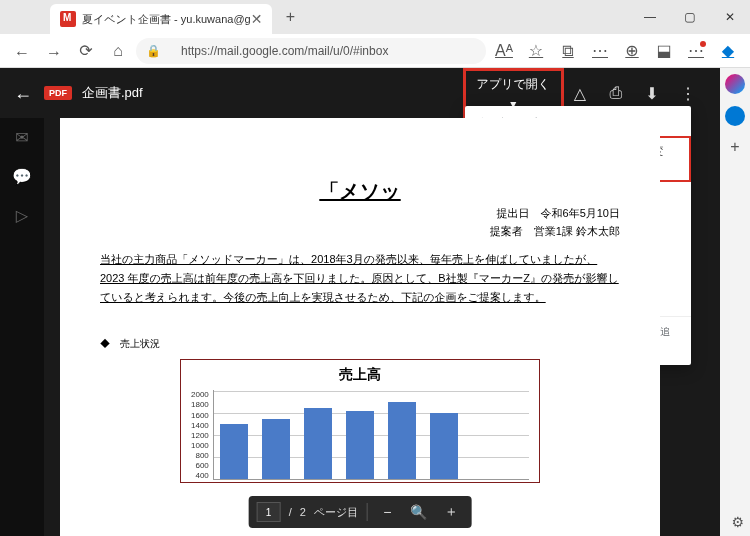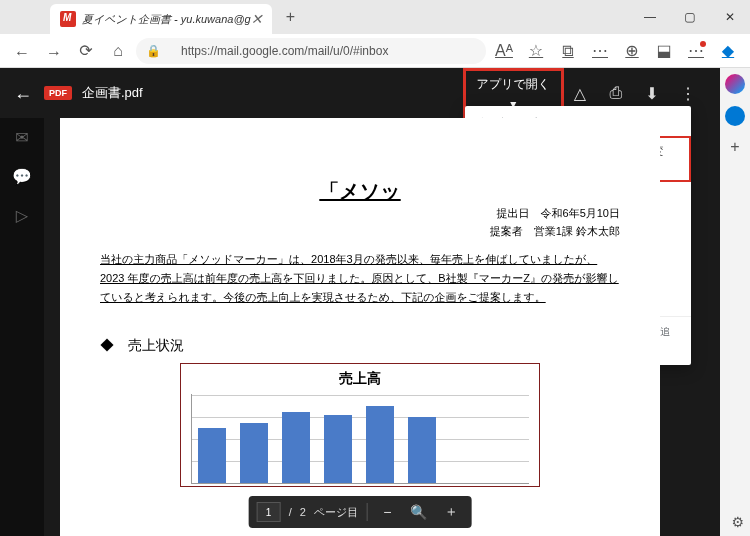--- a/index.html
+++ b/index.html
@@ -1,19 +1,19 @@
 <!DOCTYPE html>
 <html><head>
 <meta charset="utf-8">
 <style>
 * { margin: 0; padding: 0; box-sizing: border-box; font-family: "Segoe UI", Arial, sans-serif; }
 body { width: 750px; height: 536px; background: #f3f3f3; overflow: hidden; position: relative; }
 
 .titlebar { height: 34px; background: #e8e8e8; display: flex; align-items: center; }
-.tab { display: flex; align-items: center; background: #fff; height: 30px; margin-left: 50px; margin-top: 4px; border-radius: 6px 6px 0 0; padding: 0 10px; min-width: 160px; font-style: italic; }
+.tab { display: flex; align-items: center; background: #fff; height: 30px; margin-left: 50px; margin-top: 4px; border-radius: 6px 6px 0 0; padding: 0 10px; min-width: 160px; }
 .tab-favicon { width: 16px; height: 16px; background: #d93025; border-radius: 2px; margin-right: 6px; position: relative; }
 .tab-favicon::after { content: "M"; color: #fff; font-size: 10px; font-weight: bold; position: absolute; left: 3px; top: 1px; }
 .tab-title { font-size: 11px; color: #333; flex: 1; overflow: hidden; white-space: nowrap; text-overflow: ellipsis; }
 .tab-close { color: #666; font-size: 14px; cursor: pointer; }
 .new-tab { width: 24px; height: 24px; display: flex; align-items: center; justify-content: center; color: #555; font-size: 16px; margin-left: 6px; }
 .win-controls { margin-left: auto; display: flex; }
 .win-btn { width: 40px; height: 34px; display: flex; align-items: center; justify-content: center; color: #333; font-size: 12px; }
 
 .addrbar { height: 34px; background: #fff; border-bottom: 1px solid #ddd; display: flex; align-items: center; padding: 0 8px; gap: 4px; }
 .nav-btn { width: 28px; height: 28px; display: flex; align-items: center; justify-content: center; color: #555; border-radius: 4px; }
@@ -43,21 +43,21 @@
 .dd-icon.lumin { background: #d93025; }
 .dd-icon.plus { background: transparent; color: #5f6368; font-size: 14px; }
 .dd-footer { padding: 8px 12px; color: #5f6368; border-top: 1px solid #eee; font-size: 10px; }
 .cursor { position: absolute; font-size: 12px; color: #000; left: 186px; top: 54px; }
 
 .page { position: absolute; top: 50px; left: 60px; right: 60px; bottom: 0; background: #fff; padding: 30px 40px; overflow: hidden; }
 .doc-title { font-size: 20px; font-weight: bold; text-align: center; margin-top: 30px; text-decoration: underline; }
 .doc-sub { font-size: 18px; font-weight: bold; text-align: center; margin-bottom: 18px; }
 .doc-meta { text-align: right; font-size: 11px; margin-bottom: 10px; line-height: 1.6; }
 .doc-body { font-size: 11px; line-height: 1.7; margin-bottom: 18px; text-decoration: underline; }
-.doc-section { font-size: 14px; margin-bottom: 8px; margin-top: 31px; }
+.doc-section { font-size: 10px; margin-bottom: 8px; margin-top: 31px; }
 
 .chart-wrap { border: 1px solid #7f1d1d; width: 360px; margin: 0 auto; padding: 6px 10px 2px; }
 .chart-title { text-align: center; font-size: 14px; font-weight: bold; margin-bottom: 6px; }
 .chart-area { display: flex; height: 90px; }
 .y-axis { display: flex; flex-direction: column; justify-content: space-between; font-size: 8px; color: #333; text-align: right; padding-right: 4px; }
 .plot { flex: 1; display: flex; align-items: flex-end; gap: 14px; border-left: 1px solid #999; border-bottom: 1px solid #999; background: repeating-linear-gradient(to top, transparent 0, transparent 21px, #ccc 21px, #ccc 22px); padding: 0 6px; }
 .bar { width: 28px; background: #4a7bc8; }
 
 .pdf-controls { position: absolute; bottom: 8px; left: 50%; transform: translateX(-50%); background: rgba(30,30,30,.95); border-radius: 4px; display: flex; align-items: center; padding: 4px 8px; gap: 8px; color: #ddd; font-size: 11px; }
 .pc-input { width: 24px; height: 20px; background: #333; color: #fff; border: 1px solid #555; text-align: center; font-size: 10px; }
@@ -164,20 +164,31 @@
     <div class="doc-meta">
       <div>提出日　令和6年5月10日</div>
       <div>提案者　営業1課 鈴木太郎</div>
     </div>
     <div class="doc-body">当社の主力商品「メソッドマーカー」は、2018年3月の発売以来、毎年売上を伸ばしていましたが、2023 年度の売上高は前年度の売上高を下回りました。原因として、B社製『マーカーZ』の発売が影響していると考えられます。今後の売上向上を実現させるため、下記の企画をご提案します。</div>
     <div class="doc-section">◆　売上状況</div>
 
     <div class="chart-wrap">
       <div class="chart-title">売上高</div>
       <div class="chart-area">
+        <div class="y-axis" id="yaxis">
+            <span>2000</span>
+            <span>1800</span>
+            <span>1600</span>
+            <span>1400</span>
+            <span>1200</span>
+            <span>1000</span>
+            <span>800</span>
+            <span>600</span>
+            <span>400</span>
+          </div>
         <div class="plot" id="plot">
             <div class="bar" style="height: 55px;"></div>
             <div class="bar" style="height: 60.5px;"></div>
             <div class="bar" style="height: 71.5px;"></div>
             <div class="bar" style="height: 68.75px;"></div>
             <div class="bar" style="height: 77px;"></div>
             <div class="bar" style="height: 66px;"></div>
           </div>
       </div>
     </div>

